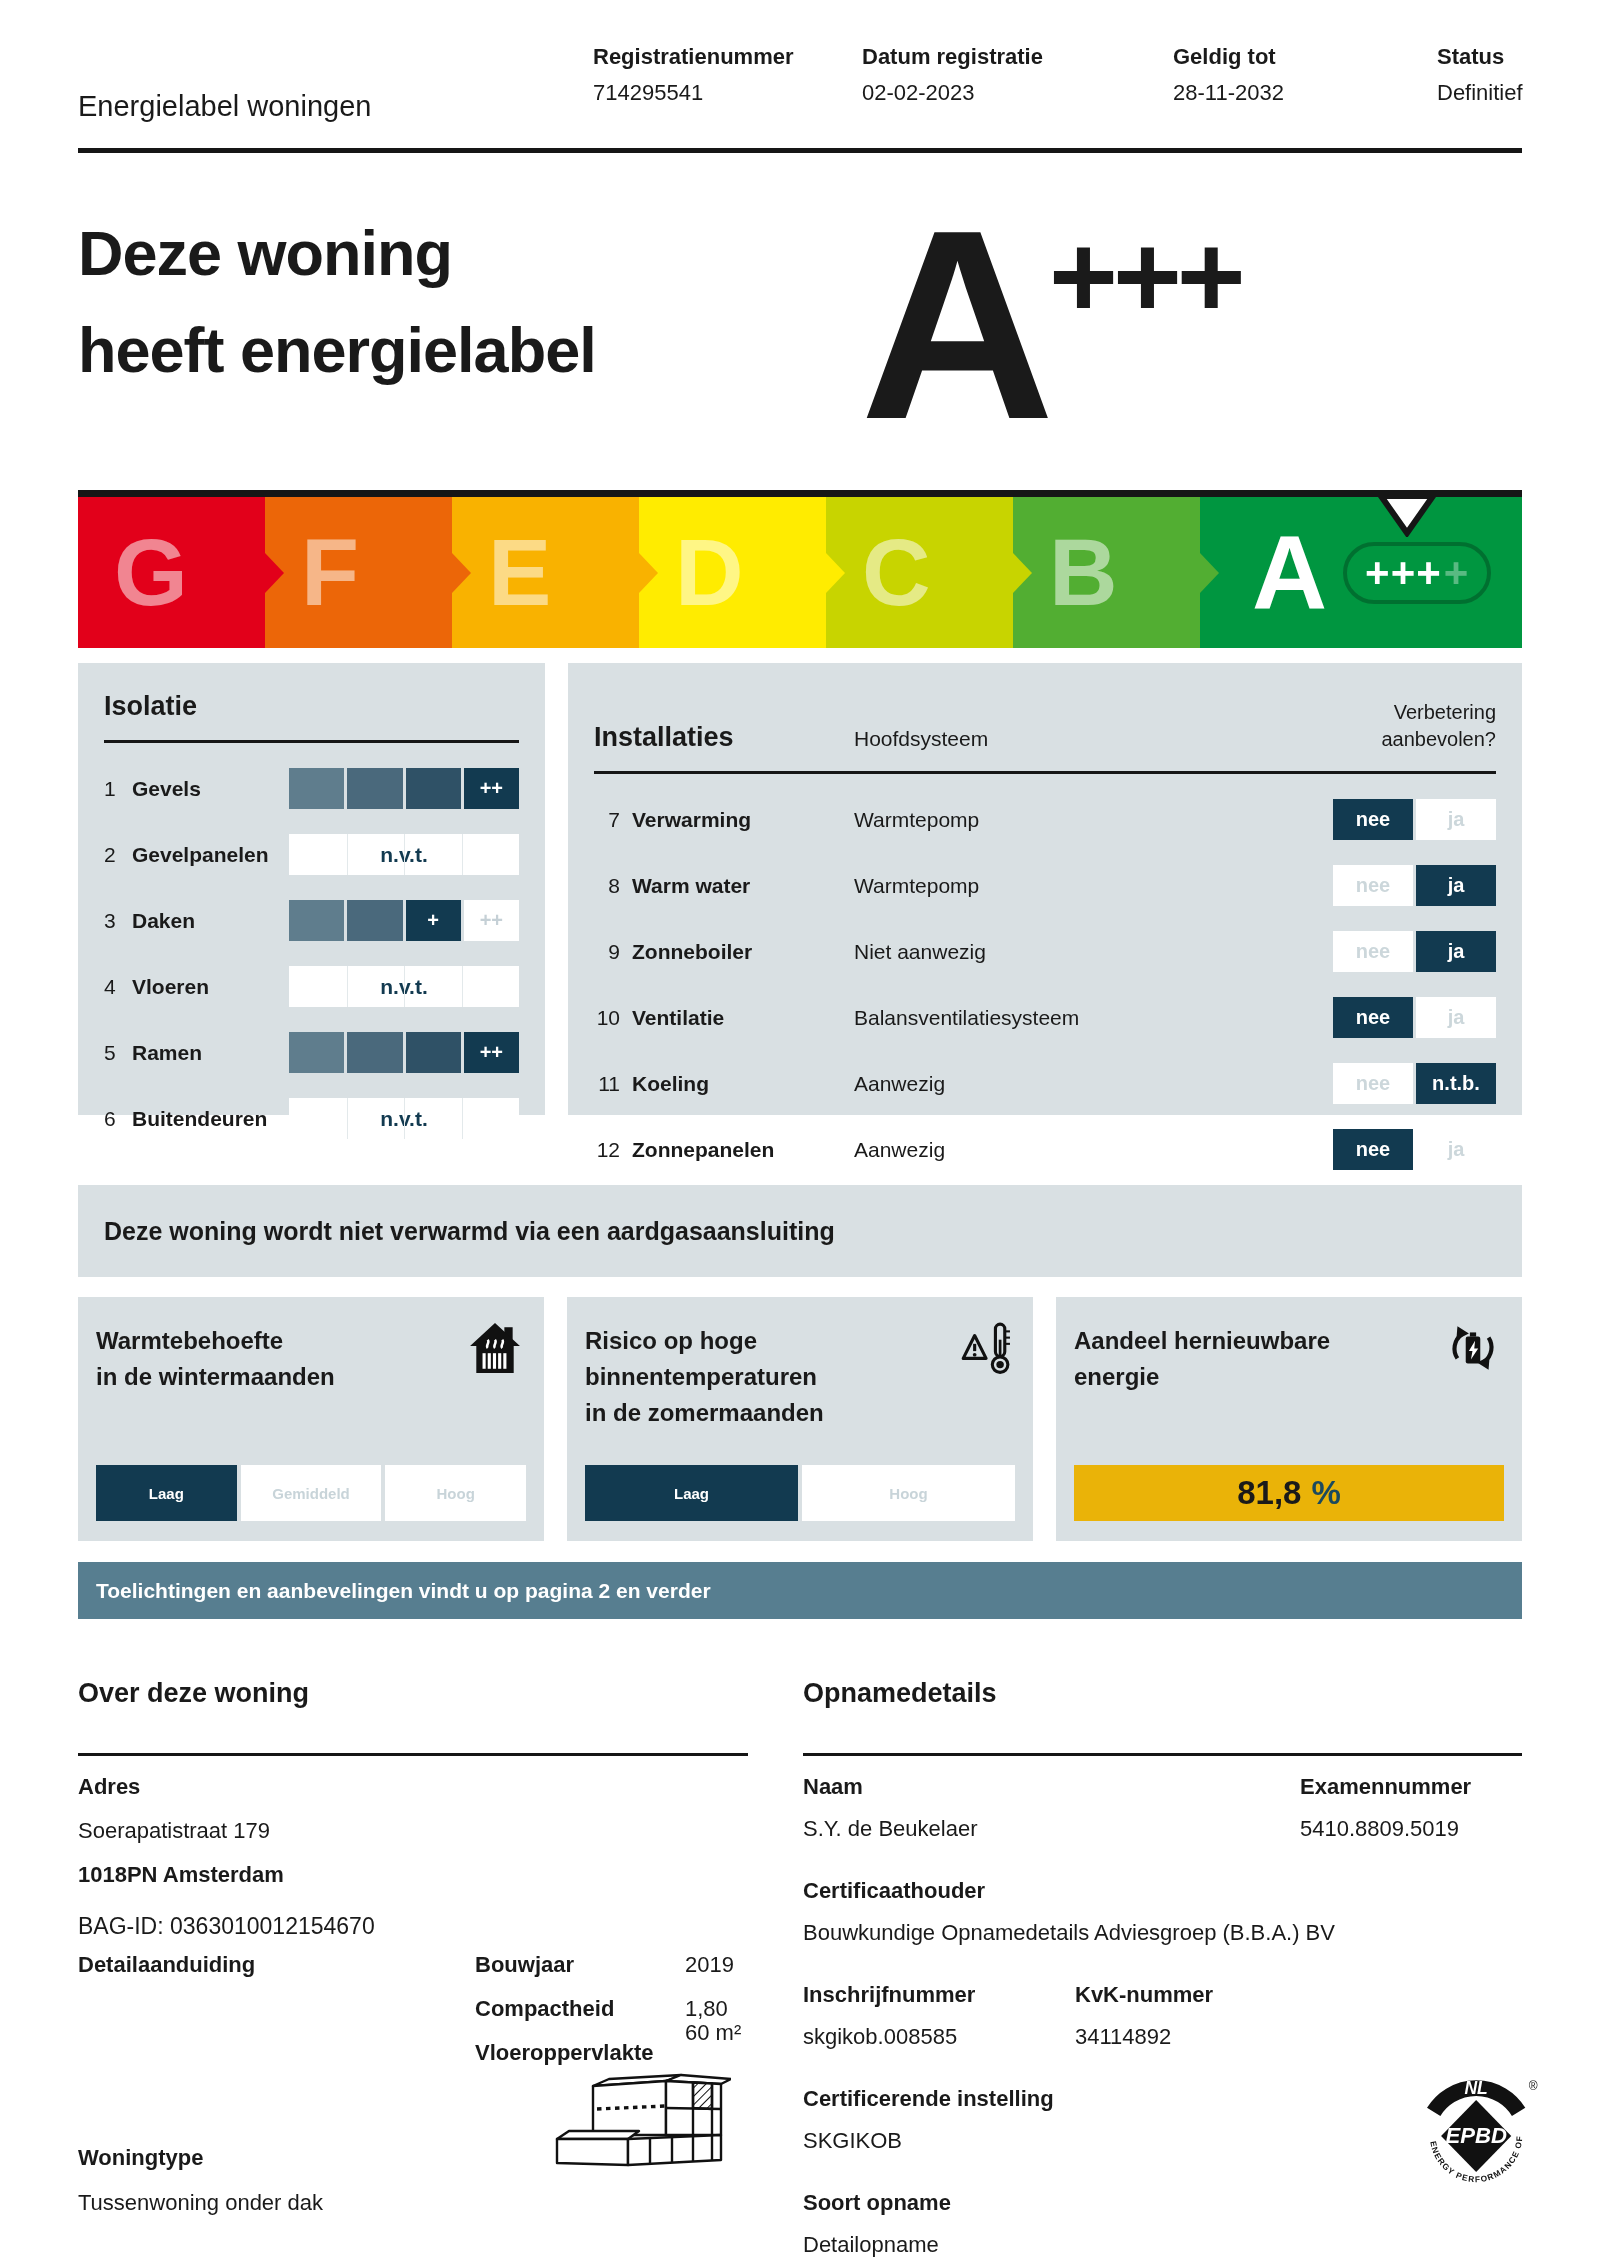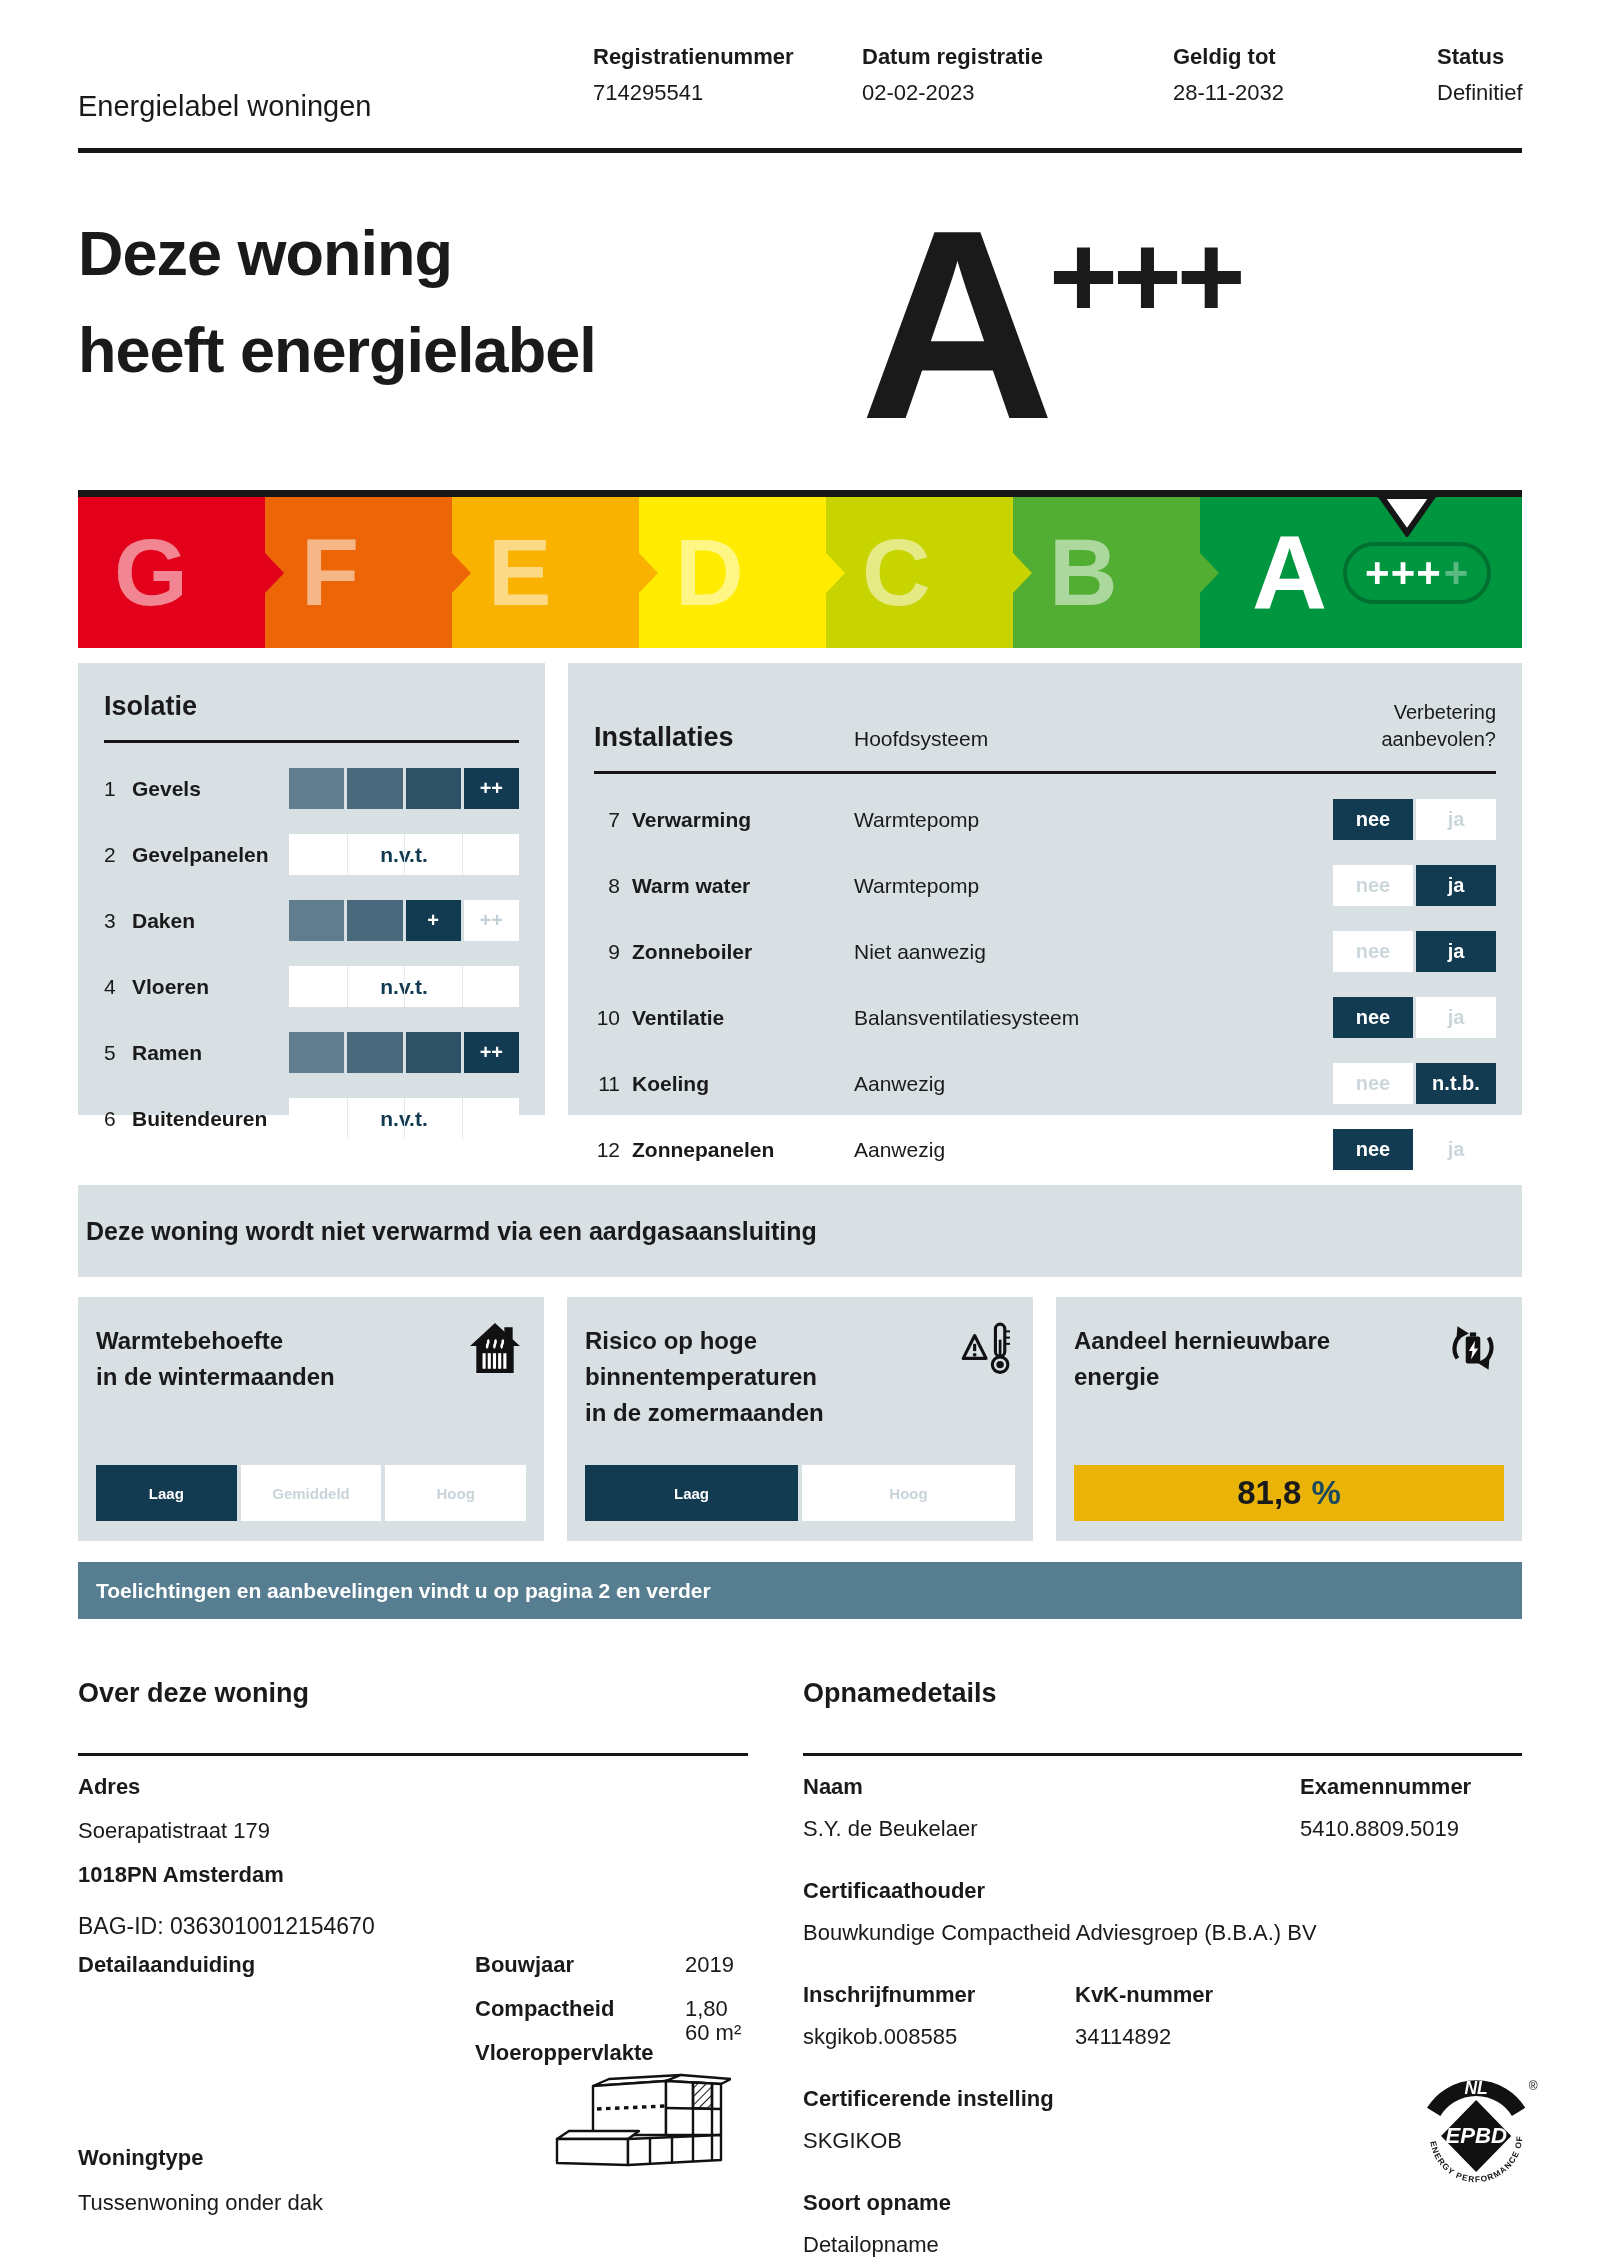--- a/index.html
+++ b/index.html
@@ -63,21 +63,21 @@
   .inst-num { font-size:21px; text-align:right; }
   .inst-label { font-size:21px; font-weight:bold; }
   .inst-sys { font-size:21px; }
   .badges { display:flex; gap:3px; justify-content:flex-end; }
   .badge { width:80px; height:41px; display:flex; align-items:center; justify-content:center; font-size:20px; font-weight:bold; }
   .badge.active { background:#123a50; color:#fff; }
   .badge.inactive { background:#fff; color:#ccd7db; }
 
   
   .gasband { position:absolute; left:78px; top:1185px; width:1444px; height:92px; background:#d9e0e3;
-             display:flex; align-items:center; padding-left:8px; font-size:25px; font-weight:bold; }
+             display:flex; align-items:center; padding-left:26px; font-size:25px; font-weight:bold; }
 
   
   .boxes { position:absolute; left:78px; top:1297px; width:1444px; height:244px; display:flex; gap:23px; }
   .ibox { flex:1; background:#d9e0e3; position:relative; padding:26px 18px; }
   .ibox-title { font-size:24px; font-weight:bold; line-height:36px; }
   .ibox-icon { position:absolute; right:22px; top:24px; }
   .opts { position:absolute; left:18px; right:18px; bottom:20px; display:flex; gap:4px; height:56px; }
   .opt { flex:1; display:flex; align-items:center; justify-content:center; font-size:15px; font-weight:bold; }
   .opt.active { background:#123a50; color:#fff; }
   .opt.inactive { background:#fff; color:#c8d4d9; }
@@ -460,21 +460,21 @@
     <div class="bcol bcol-right">
       <div class="b-h2">Opnamedetails</div>
       <div class="b-rule"></div>
 
       <div class="b-item b-label" style="top:109px;">Naam</div>
       <div class="b-item" style="top:151px;">S.Y. de Beukelaer</div>
       <div class="b-item b-label col2" style="top:109px;">Examennummer</div>
       <div class="b-item col2" style="top:151px;">5410.8809.5019</div>
 
       <div class="b-item b-label" style="top:213px;">Certificaathouder</div>
-      <div class="b-item" style="top:255px;">Bouwkundige Compactheid Adviesgroep (B.B.A.) BV</div>
+      <div class="b-item" style="top:255px;">Bouwkundige Opnamedetails Adviesgroep (B.B.A.) BV</div>
 
       <div class="b-item b-label" style="top:317px;">Inschrijfnummer</div>
       <div class="b-item" style="top:359px;">skgikob.008585</div>
       <div class="b-item b-label kvk" style="top:317px;">KvK-nummer</div>
       <div class="b-item kvk" style="top:359px;">34114892</div>
 
       <div class="b-item b-label" style="top:421px;">Certificerende instelling</div>
       <div class="b-item" style="top:463px;">SKGIKOB</div>
 
       <div class="b-item b-label" style="top:525px;">Soort opname</div>

